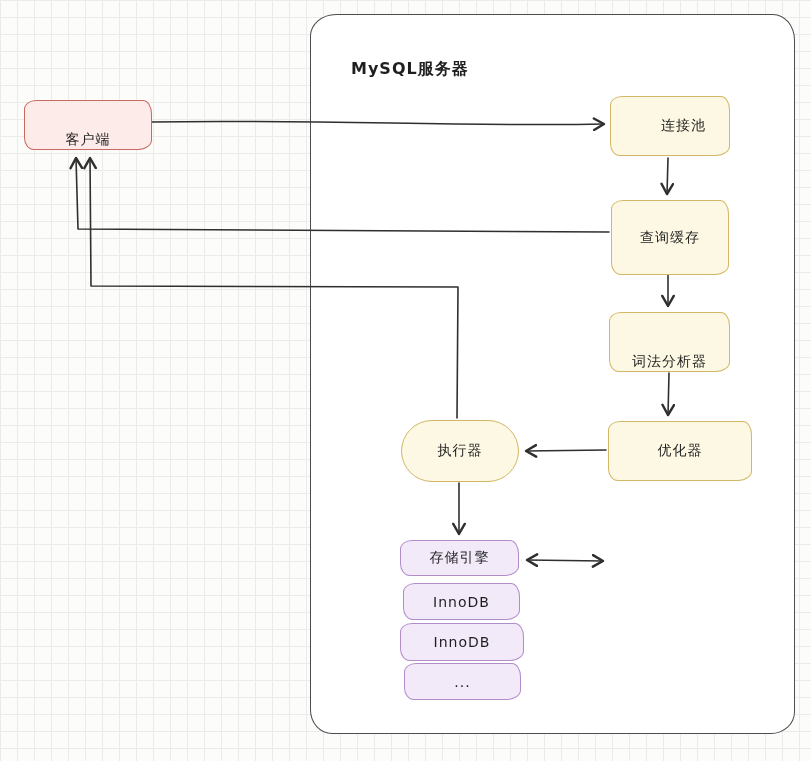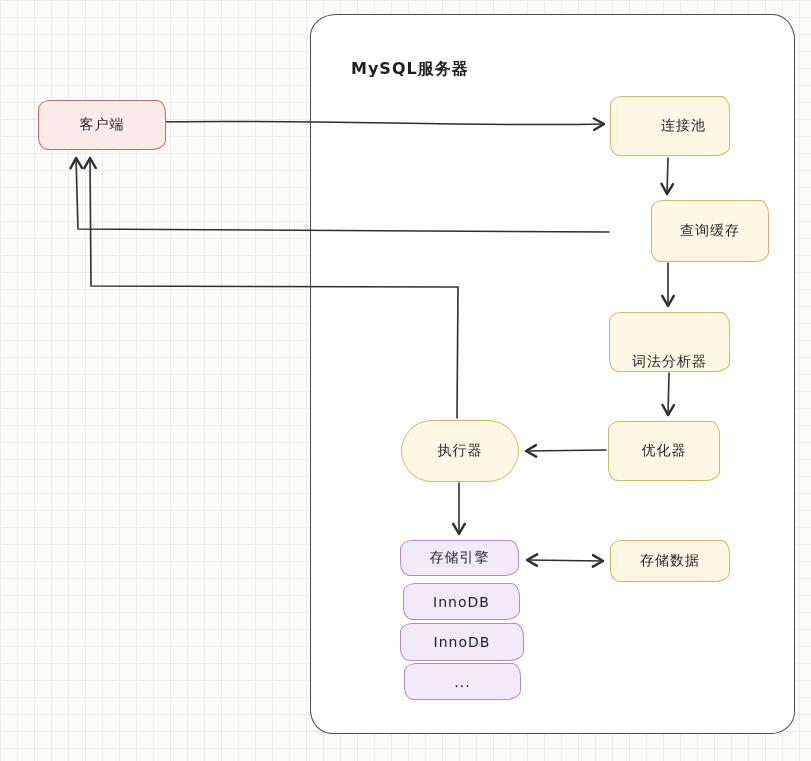--- a/index.html
+++ b/index.html
@@ -128,37 +128,37 @@
 
     <path d="M606 450 L526 451" marker-end="url(#arrowhead)"></path>
 
     <path d="M457 418 L458 287 L91 286 L90 158" marker-end="url(#arrowhead)"></path>
 
     <path d="M459 483 L459 534" marker-end="url(#arrowhead)"></path>
 
     <path d="M527 560 L603 561" marker-start="url(#arrowhead)" marker-end="url(#arrowhead)"></path>
   </svg>
 
-  <div class="node red" style="left:38px; top:100px; width:128px; height:50px;">
+  <div class="node red" style="left:24px; top:100px; width:128px; height:50px;align-items:flex-end;">
     <span>客户端</span>
   </div>
 
   <div class="node yellow" style="left:610px; top:96px; width:120px; height:60px;padding-left:27px;">
     <span>连接池</span>
   </div>
 
-  <div class="node yellow" style="left:611px; top:200px; width:118px; height:62px;margin-left:40px;">
+  <div class="node yellow" style="left:611px; top:200px; width:118px; height:75px;">
     <span>查询缓存</span>
   </div>
 
   <div class="node yellow" style="left:609px; top:312px; width:121px; height:60px;align-items:flex-end;">
     <span>词法分析器</span>
   </div>
 
-  <div class="node yellow" style="left:608px; top:421px; width:112px; height:60px;">
+  <div class="node yellow" style="left:608px; top:421px; width:144px; height:60px;">
     <span>优化器</span>
   </div>
 
   <div class="node yellow" style="left:401px; top:420px; width:118px; height:62px;border-radius:31px;">
     <span>执行器</span>
   </div>
 
   <div class="node purple" style="left:400px; top:540px; width:119px; height:36px;">
     <span>存储引擎</span>
   </div>
@@ -168,17 +168,14 @@
   </div>
 
   <div class="node purple" style="left:400px; top:623px; width:124px; height:38px;">
     <span>InnoDB</span>
   </div>
 
   <div class="node purple" style="left:404px; top:663px; width:117px; height:37px;">
     <span>...</span>
   </div>
 
-  <div class="node yellow" style="left:610px; top:540px; width:120px; height:42px;">
-    <span>存储数据</span>
-  </div>
 
 </div>
 
 </body></html>

